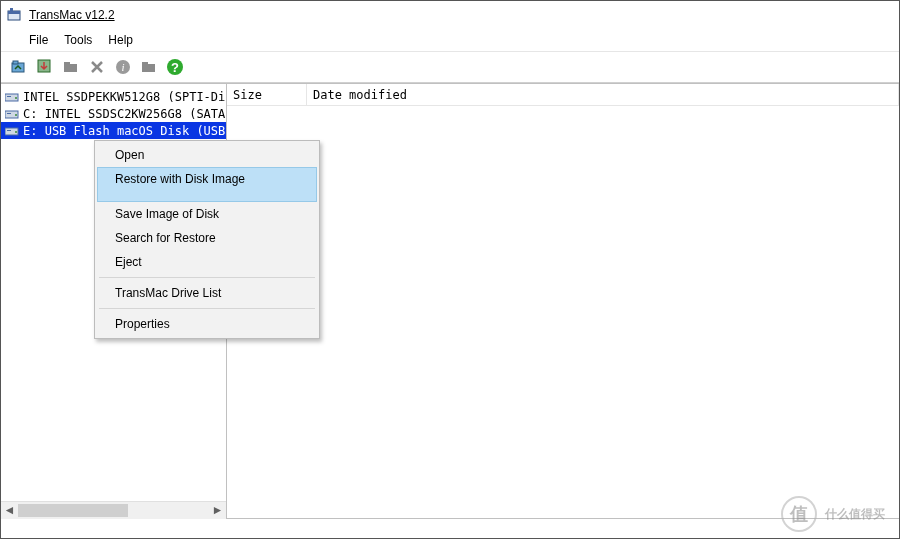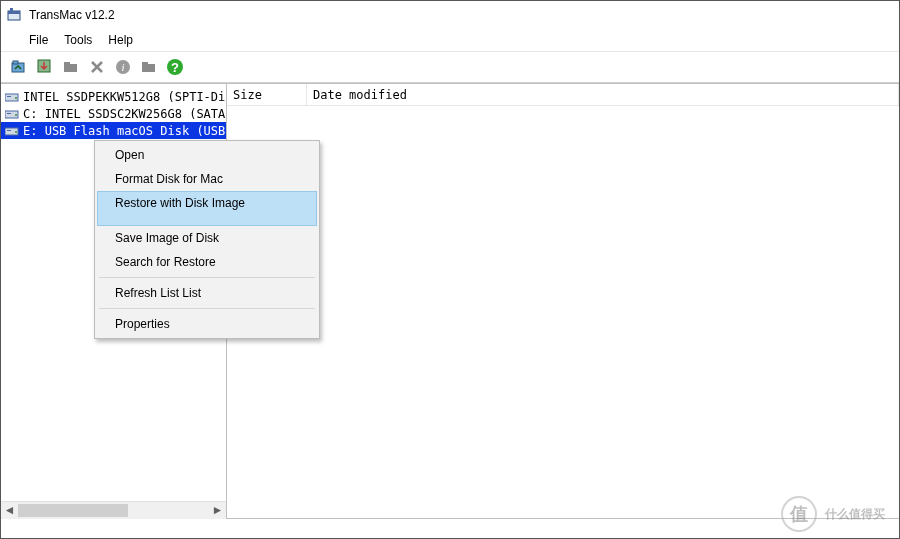--- a/index.html
+++ b/index.html
@@ -16,20 +16,21 @@
     position: relative;
     color: #000;
   }
   
   .title-bar {
     height: 28px;
     display: flex;
     align-items: center;
     padding: 0 6px;
     background: #fff;
+    text-decoration: underline;
   }
   .title-bar .app-icon {
     width: 16px; height: 16px; margin-right: 6px;
   }
   .title-bar .app-title { font-size: 12px; }
   
   .menu-bar {
     height: 22px;
     display: flex;
     align-items: center;
@@ -301,26 +302,26 @@
       <div class="col col-size">Size</div>
       <div class="col col-date">Date modified</div>
     </div>
   </div>
 </div>
 
 <div class="statusbar"></div>
 
 <div class="context-menu">
   <div class="cm-item">Open</div>
-  <div class="cm-item">Format Disk for Mac</div>
   <div class="cm-item hover">Restore with Disk Image</div>
   <div class="cm-item">Save Image of Disk</div>
   <div class="cm-item">Search for Restore</div>
+  <div class="cm-item">Eject</div>
   <div class="cm-sep"></div>
-  <div class="cm-item">Refresh List List</div>
+  <div class="cm-item">TransMac Drive List</div>
   <div class="cm-sep"></div>
   <div class="cm-item">Properties</div>
 </div>
 
 <div class="watermark">
   <div class="wm-logo">值</div>
   <div class="wm-text">
     <div class="line1">什么值得买</div>
   </div>
 </div>

